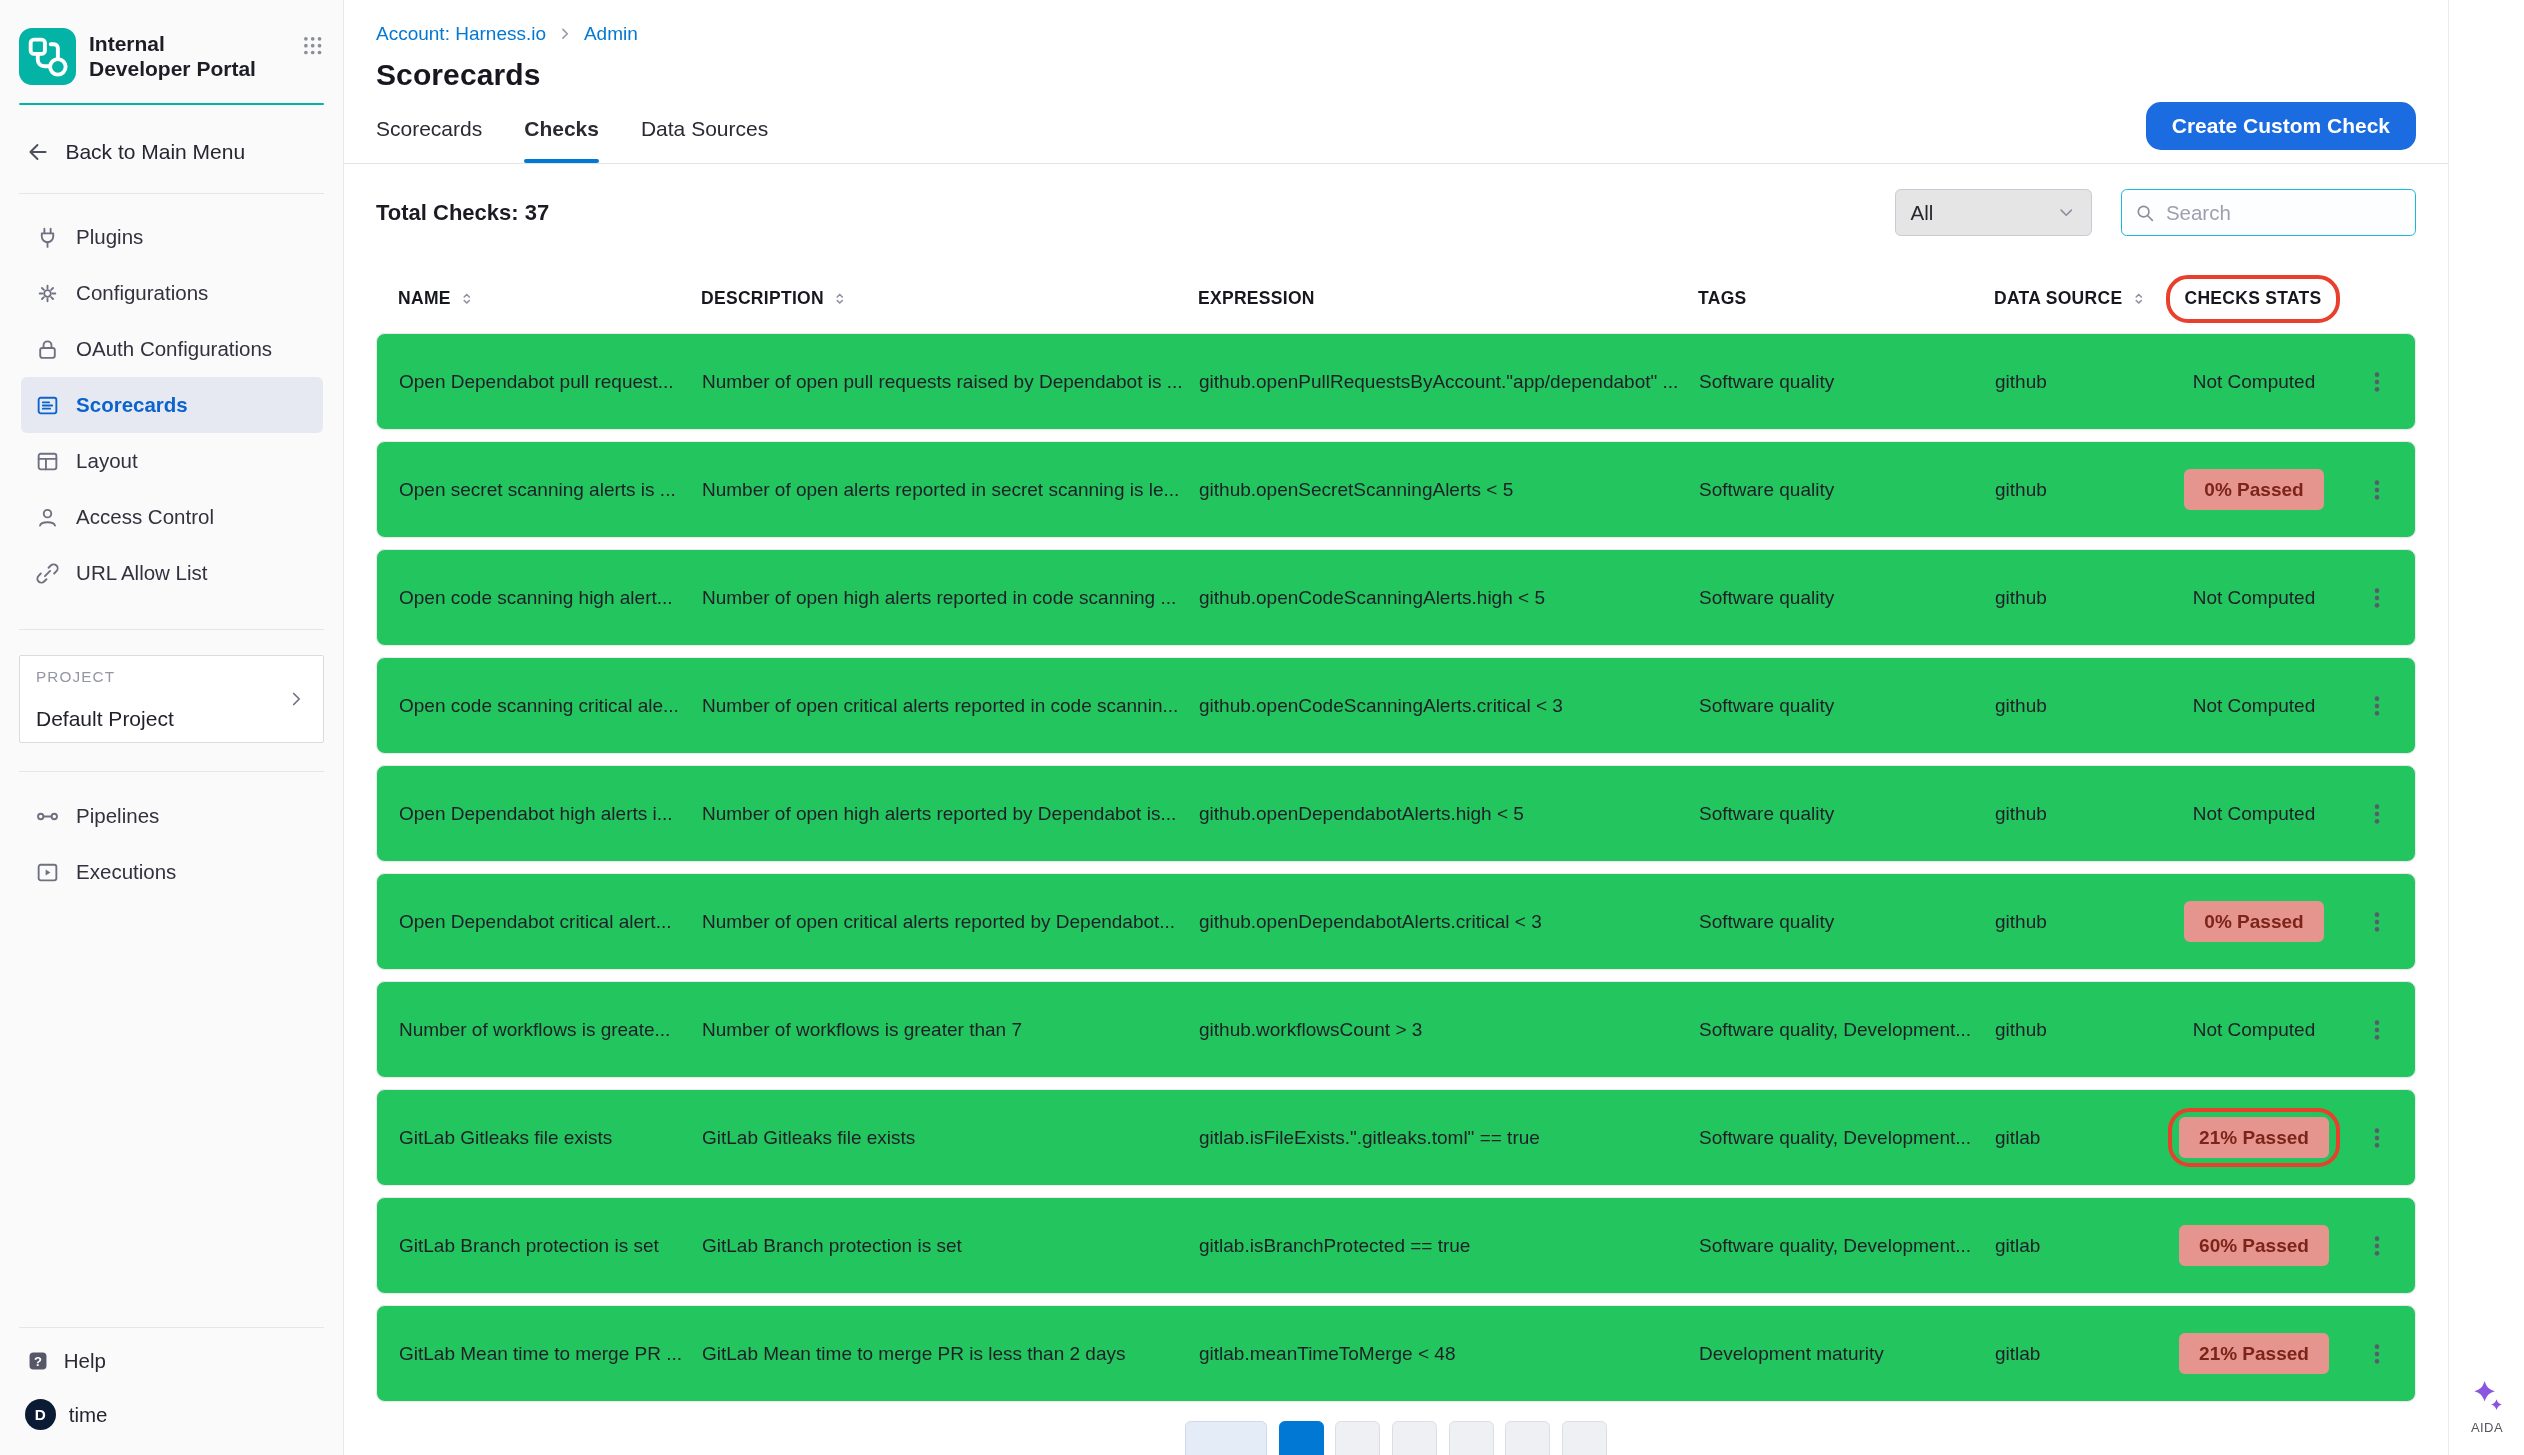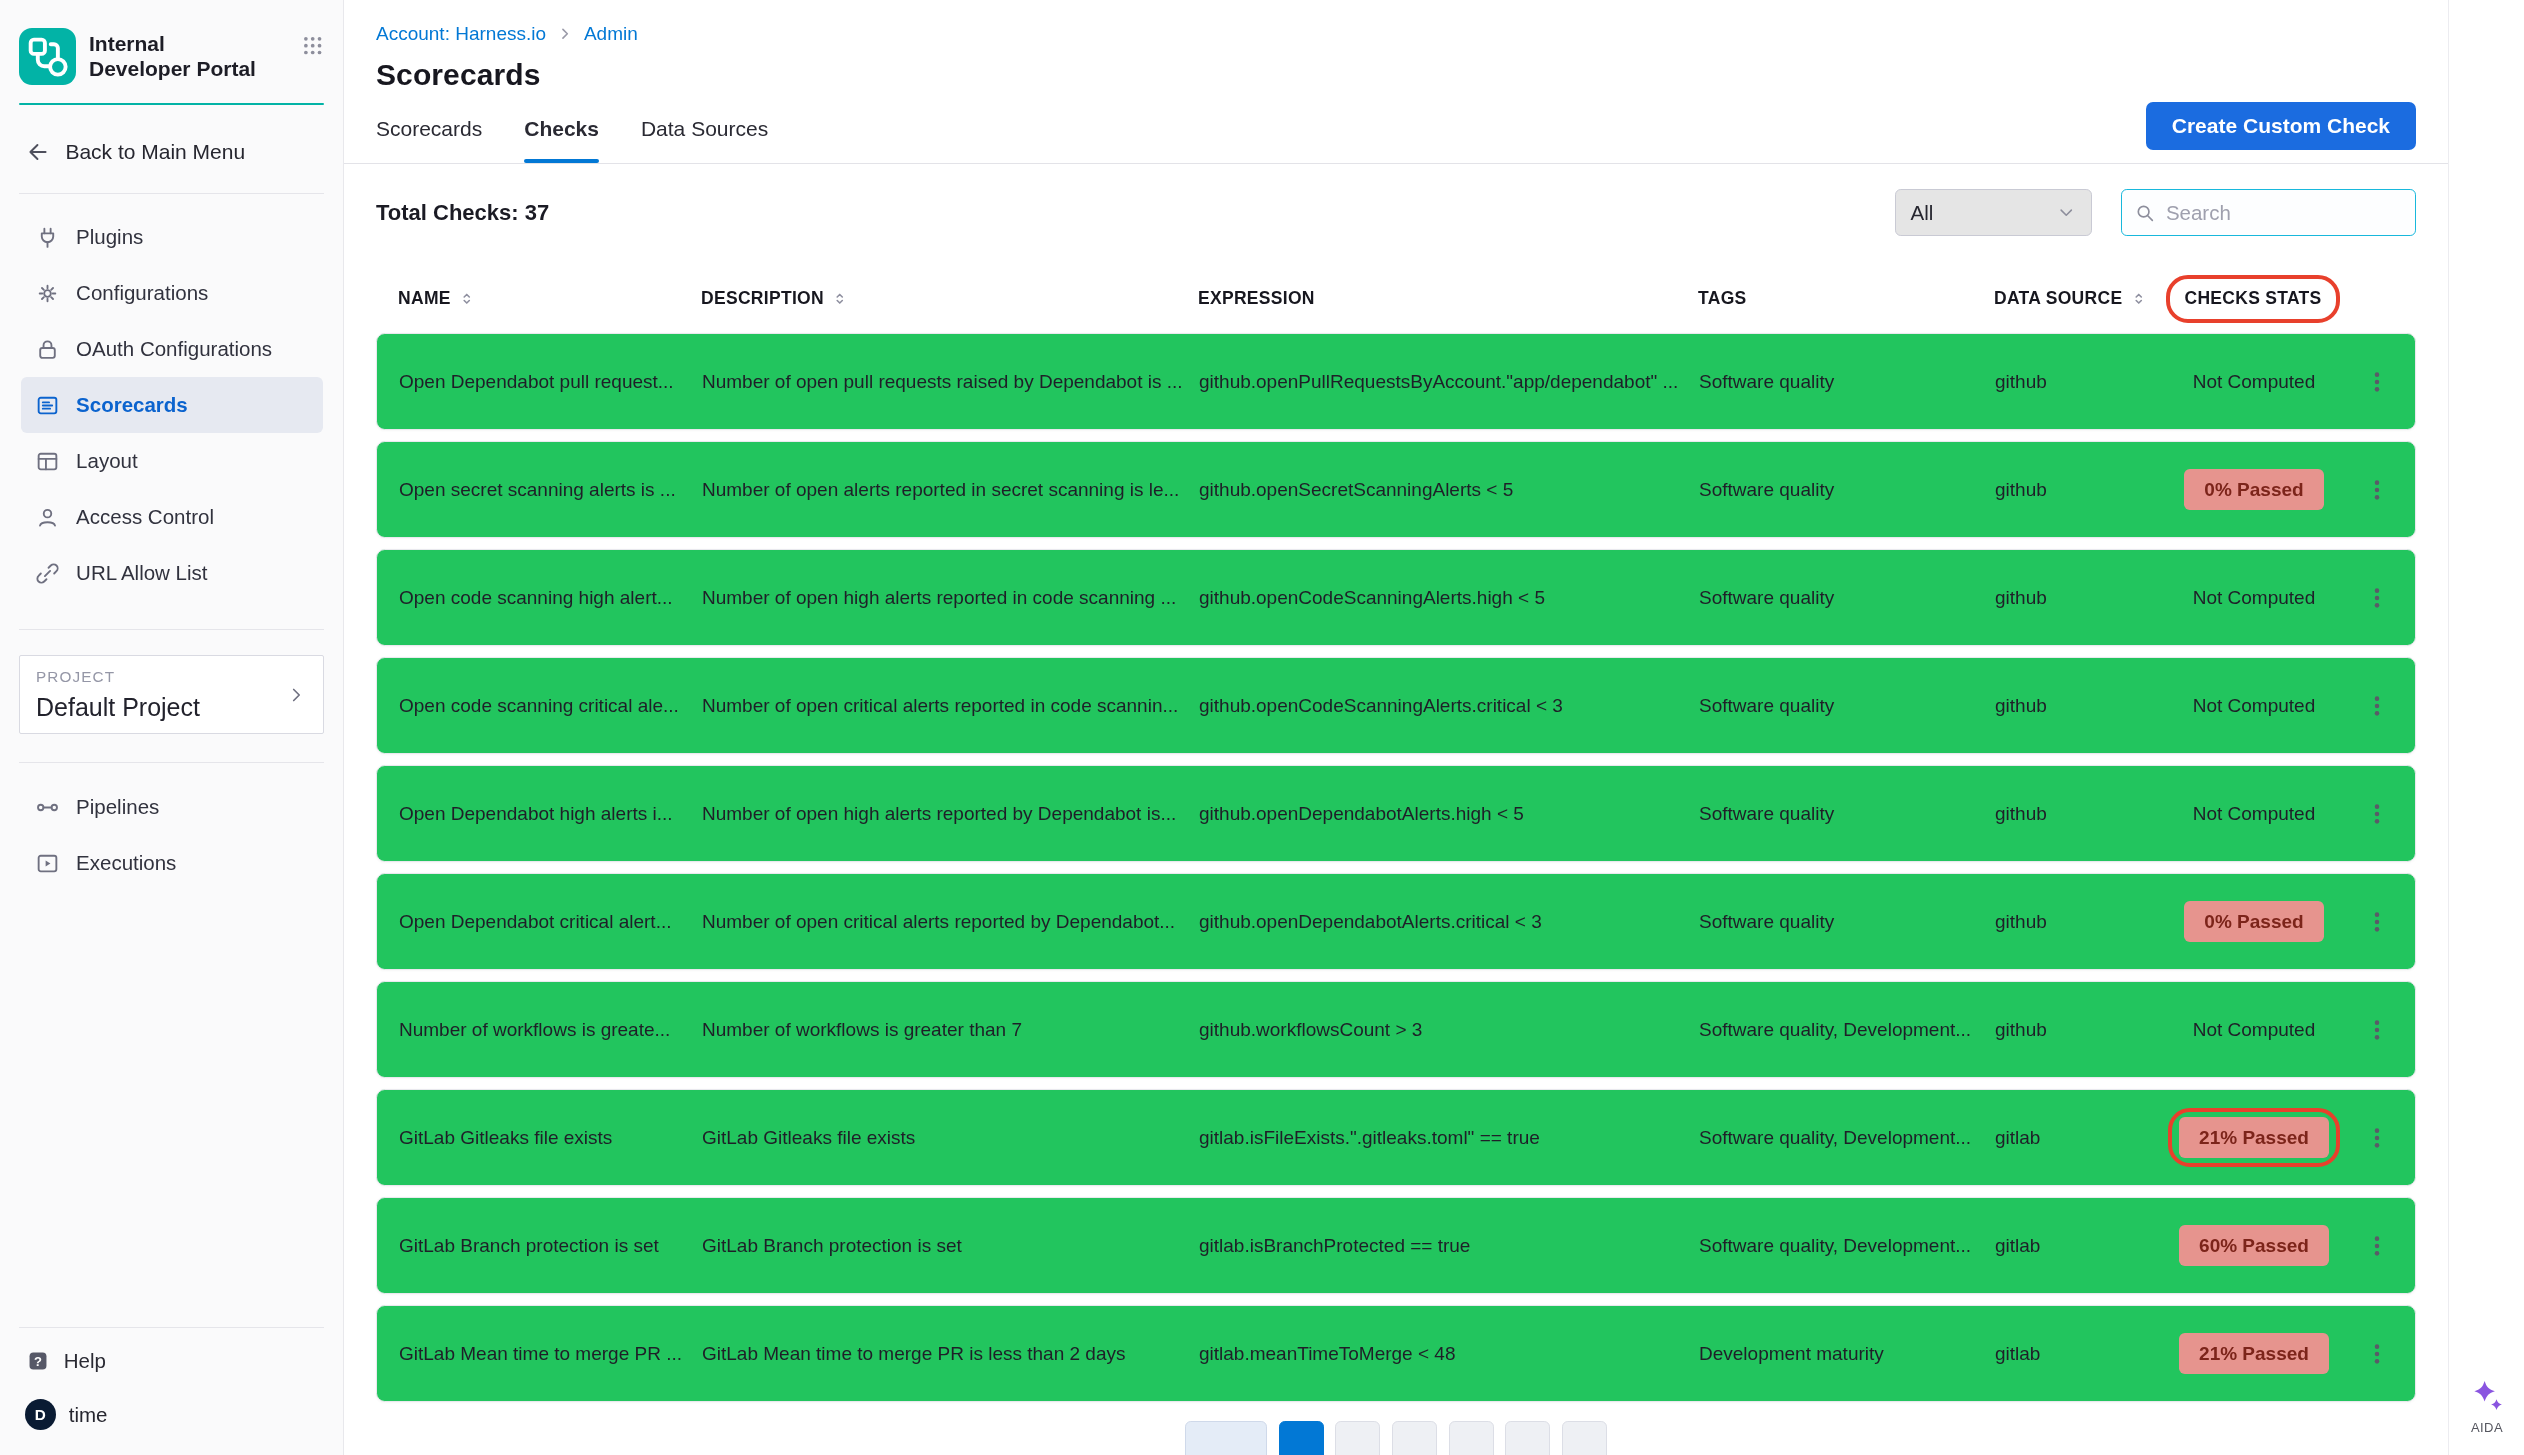--- a/index.html
+++ b/index.html
@@ -31,21 +31,21 @@
   .divider { height: 0.7px; background: #e5e5ea; margin-top: 28px; }
   .nav { margin-top: 16px; }
   .nav-item { display: flex; align-items: center; gap: 16px; height: 56px; padding: 0 14.6px; margin: 0 1.5px;
     font-size: 20.5px; color: #31323e; border-radius: 5.8px; cursor: pointer; }
   .nav-item .icon { width: 25px; height: 25px; color: #6f7080; flex: none; display: flex; }
   .nav-item.active { background: var(--active-nav-bg); color: var(--active-nav-text); font-weight: 600; }
   .nav-item.active .icon { color: var(--active-nav-text); }
   .project-card { border: 0.7px solid #d9dae2; border-radius: 2px; background: #fff; margin-top: 25px;
     padding: 11.7px 16px; display: flex; align-items: center; cursor: pointer; }
   .project-label { font-size: 15.3px; color: #9496a6; letter-spacing: 1.1px; }
-  .project-name { font-size: 25px; color: #22222c; margin-top: 7px; }
+  .project-name { font-size: 21px; color: #22222c; margin-top: 21px; }
   .project-card .icon { margin-left: auto; width: 22px; height: 22px; color: #6f7080; }
   .sidebar-bottom { margin-top: auto; padding-bottom: 25px; }
   .help-row { display: flex; gap: 13px; align-items: center; font-size: 20.5px; color: #2a2a33; padding: 20.5px 5.8px 0; cursor: pointer; }
   .help-row .icon { width: 26px; height: 26px; display: flex; }
   .user-row { display: flex; gap: 13px; align-items: center; padding: 25px 5.8px 0; font-size: 20.5px; color: #26262f; cursor: pointer; }
   .avatar { width: 31px; height: 31px; border-radius: 50%; background: #0a1b33; color: #fff; font-size: 15.3px;
     display: flex; align-items: center; justify-content: center; font-weight: 600; flex: none; }
 
   
   .main { flex: 1; min-width: 0; display: flex; flex-direction: column; background: #fff; }
@@ -53,21 +53,21 @@
   .breadcrumb { display: flex; gap: 10.2px; align-items: center; font-size: 19px; line-height: 23.4px; }
   .crumb { color: var(--primary); cursor: pointer; text-decoration: none; }
   .crumb-sep { width: 17.5px; height: 17.5px; color: #9a9aa8; display: flex; }
   .page-title { font-size: 30px; font-weight: 700; color: #17171f; margin-top: 13px; letter-spacing: 0.1px; }
   .tabs-row { display: flex; align-items: center; margin-top: 7.3px; }
   .tab { font-size: 21px; color: #2a2a33; padding: 17.5px 0 22px; margin-right: 42px; cursor: pointer; position: relative; }
   .tab.active { font-weight: 700; }
   .tab.active::after { content: ""; position: absolute; left: 0; right: 0; bottom: 0; height: 4.4px;
     background: var(--primary); border-radius: 2.2px; }
   .create-btn { margin-left: auto; margin-bottom: 10.2px; background: var(--button); color: #fff; border: none;
-    height: 48px; padding: 0 26px; border-radius: 7px; font-size: 21px; font-weight: 600; cursor: pointer;
+    height: 48px; padding: 0 26px; border-radius: 15px; font-size: 21px; font-weight: 600; cursor: pointer;
     font-family: inherit; }
 
   .toolbar { display: flex; align-items: center; padding: 0 32px; margin-top: 25px; }
   .total { font-size: 22px; font-weight: 600; color: #1b1b24; }
   .toolbar-right { margin-left: auto; display: flex; gap: 29px; align-items: center; }
   .select { width: 197px; height: 47px; border: 0.7px solid #c9cad4; border-radius: 5.8px; display: flex;
     align-items: center; padding: 0 14.6px; font-size: 20.5px; background: #e5e5e5; color: #26262f; cursor: pointer; }
   .select .icon { margin-left: auto; width: 20.5px; height: 20.5px; color: #8d8e9c; }
   .searchbox { width: 295px; height: 47px; border: 1.5px solid var(--search-border); border-radius: 5.8px;
     display: flex; align-items: center; padding: 0 11.7px; gap: 10.2px; background: #fdfeff; }

